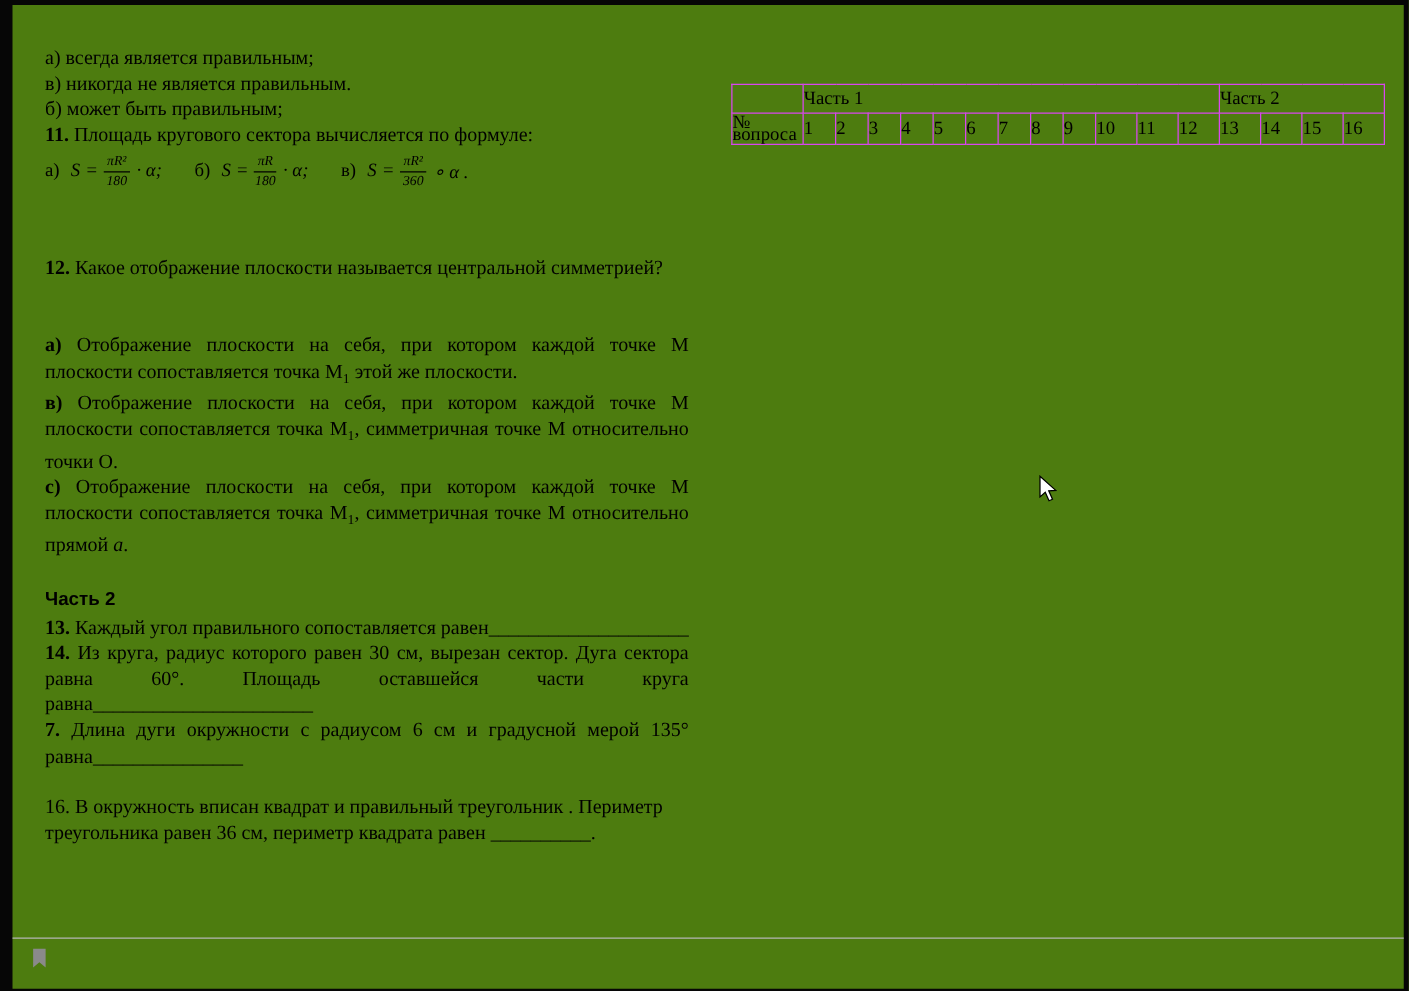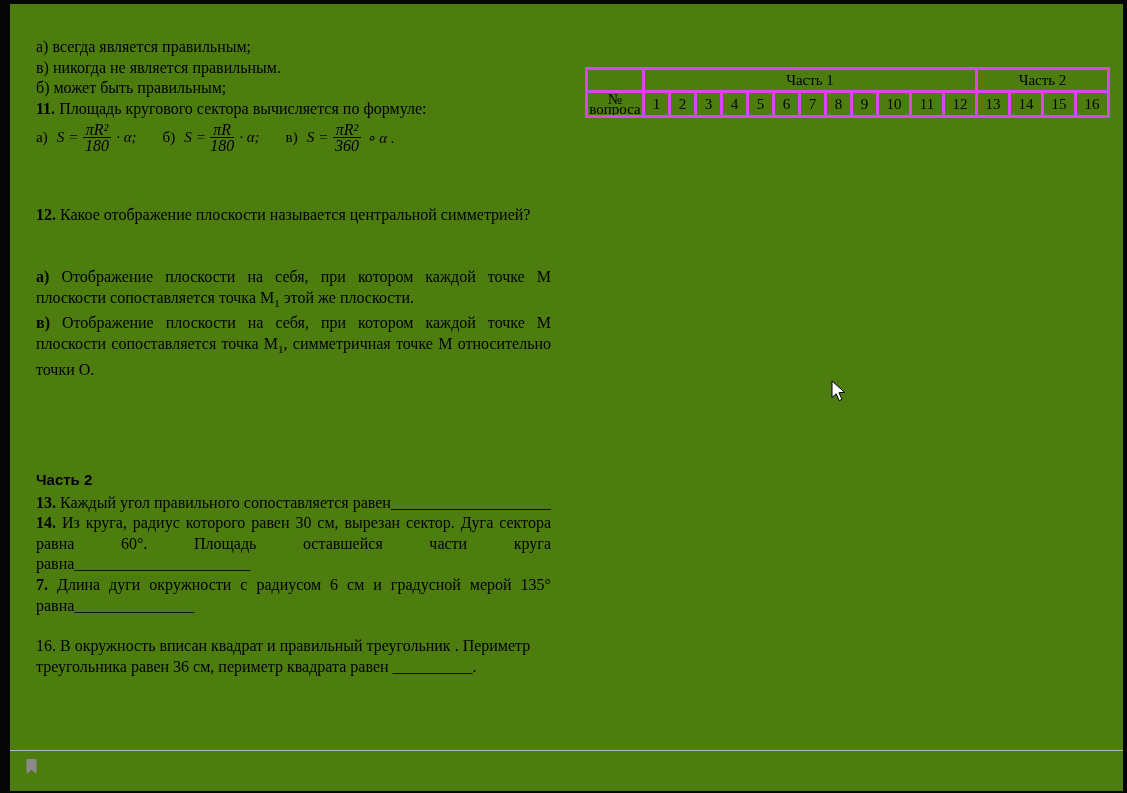--- a/index.html
+++ b/index.html
@@ -23,21 +23,21 @@
   }
   .block p { margin: 0; }
   .just { text-align: justify; }
 
   
   .formula-row { position: absolute; left: 26px; top: 118px; display: flex; align-items: center; }
   .formula { display: inline-flex; align-items: center; font-size: 15px; margin-right: 26px; }
   .flabel { margin-right: 9px; }
   .fvar { font-style: italic; margin-right: 5px; }
   .feq { margin-right: 5px; }
-  .frac { display: inline-block; text-align: center; font-size: 16px; font-style: italic; }
+  .frac { display: inline-block; text-align: center; font-size: 11px; font-style: italic; }
   .frac .num { display: block; border-bottom: 1px solid #000; padding: 0 3px; line-height: 15px; }
   .frac .den { display: block; line-height: 15px; }
   .frhs { margin-left: 5px; font-style: italic; }
 
   sub { font-size: 11px; }
 
   
   .p2h {
     font-family: "Liberation Sans", sans-serif;
     font-weight: bold; font-size: 15px;
@@ -45,21 +45,21 @@
   }
   .gap-top { margin-top: 20px !important; }
 
   
   .atable {
     position: absolute; left: 575px; top: 63px;
     border-collapse: collapse;
     font-family: "Liberation Serif", serif;
     table-layout: fixed;
   }
-  .atable td { border: 3px solid #d946ef; padding: 0; text-align: center; vertical-align: middle; overflow: hidden; }
+  .atable td { border: 1px solid #d946ef; padding: 0; vertical-align: middle; overflow: hidden; }
   .r1 td { height: 23px; font-size: 15px; }
   .r2 td { height: 25px; font-size: 15px; }
   .r3 td { height: 97px; }
   .corner2 { font-size: 9px; line-height: 10px; }
   .corner2 .cl { display: block; }
   .anslabel { font-size: 11px; vertical-align: top !important; padding-top: 22px !important; }
 
   
   .footer-divider {
     position: absolute; left: 0; right: 0; top: 746px;
@@ -122,20 +122,21 @@
     </span>
   </div>
 
   <div class="block just" style="top:201px">
     <p><b>12.</b><span>   Какое отображение плоскости называется центральной симметрией?</span></p>
   </div>
 
   <div class="block just" style="top:263px">
     <p><b>а)</b><span> Отображение плоскости на себя, при котором каждой точке М плоскости сопоставляется точка М</span><sub>1</sub><span> этой же плоскости.</span></p>
     <p><b>в)</b><span> Отображение плоскости на себя, при котором каждой точке М плоскости сопоставляется точка М</span><sub>1</sub><span>, симметричная точке М относительно точки О.</span></p>
+    <p><b>с)</b><span> Отображение плоскости на себя, при котором каждой точке М плоскости сопоставляется точка М</span><sub>1</sub><span>, симметричная точке М относительно прямой </span><i>а</i><span>.</span></p>
   </div>
 
   <div class="block" style="top:466px">
     <p class="p2h">Часть 2</p>
     <p class="just"><b>13.</b><span> Каждый угол правильного сопоставляется равен____________________</span></p>
     <p class="just"><b>14.</b><span> Из круга, радиус которого равен 30 см, вырезан сектор. Дуга сектора равна 60°. Площадь оставшейся части круга равна______________________</span></p>
     <p class="just"><b>7.</b><span> Длина дуги окружности с радиусом 6 см и градусной мерой 135° равна_______________</span></p>
     <p class="gap-top"><span>16.</span><span> В окружность вписан квадрат и правильный треугольник . Периметр треугольника равен 36 см, периметр квадрата равен __________.</span></p>
   </div>
 

